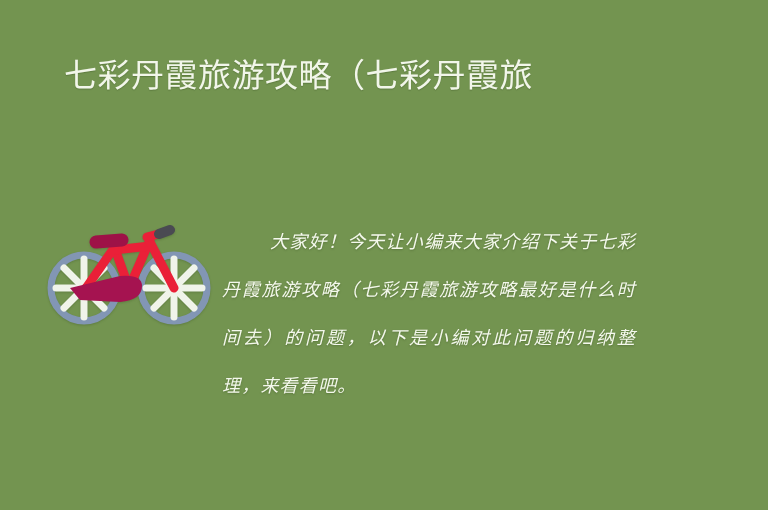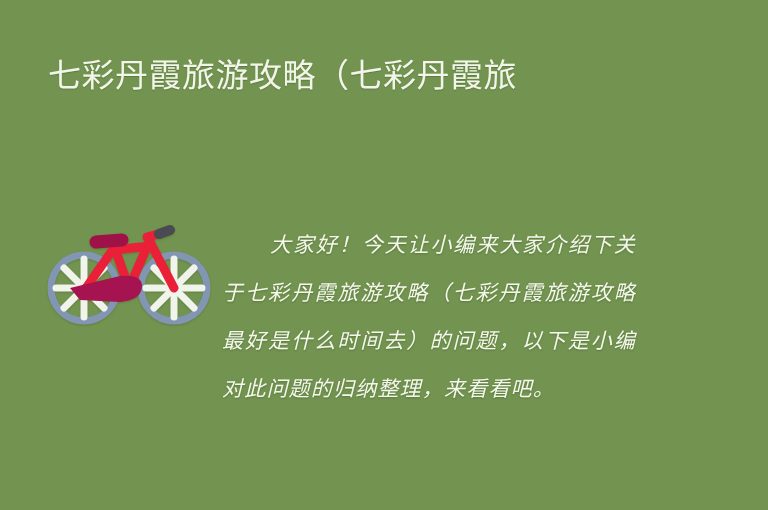--- a/index.html
+++ b/index.html
@@ -31,20 +31,21 @@
     width: 600px;
   }
   .title-line {
     color: #f2f6ea;
     font-family: "Liberation Sans", "DejaVu Sans", sans-serif;
     font-size: 33px;
     line-height: 47px;
     letter-spacing: 0.5px;
     white-space: nowrap;
     text-shadow: 0 1px 1px rgba(40,60,20,0.28);
+    margin-left: 16px;
   }
 
   
   .content-row {
     position: absolute;
     left: 0;
     top: 196px;
     width: 768px;
     height: 260px;
   }
@@ -65,21 +66,21 @@
   }
 
   
   .body-text {
     position: absolute;
     left: 222px;
     top: 4px;
     width: 414px;
     color: #f4f8ec;
     font-family: "DejaVu Sans", "Liberation Sans", sans-serif;
-    font-size: 21px;
+    font-size: 18px;
     line-height: 48px;
     text-align: justify;
     text-indent: 48px;
     letter-spacing: 1.2px;
     font-style: italic;
     text-shadow: 0 1px 2px rgba(45,65,25,0.35);
   }
 </style>
 </head>
 <body>

